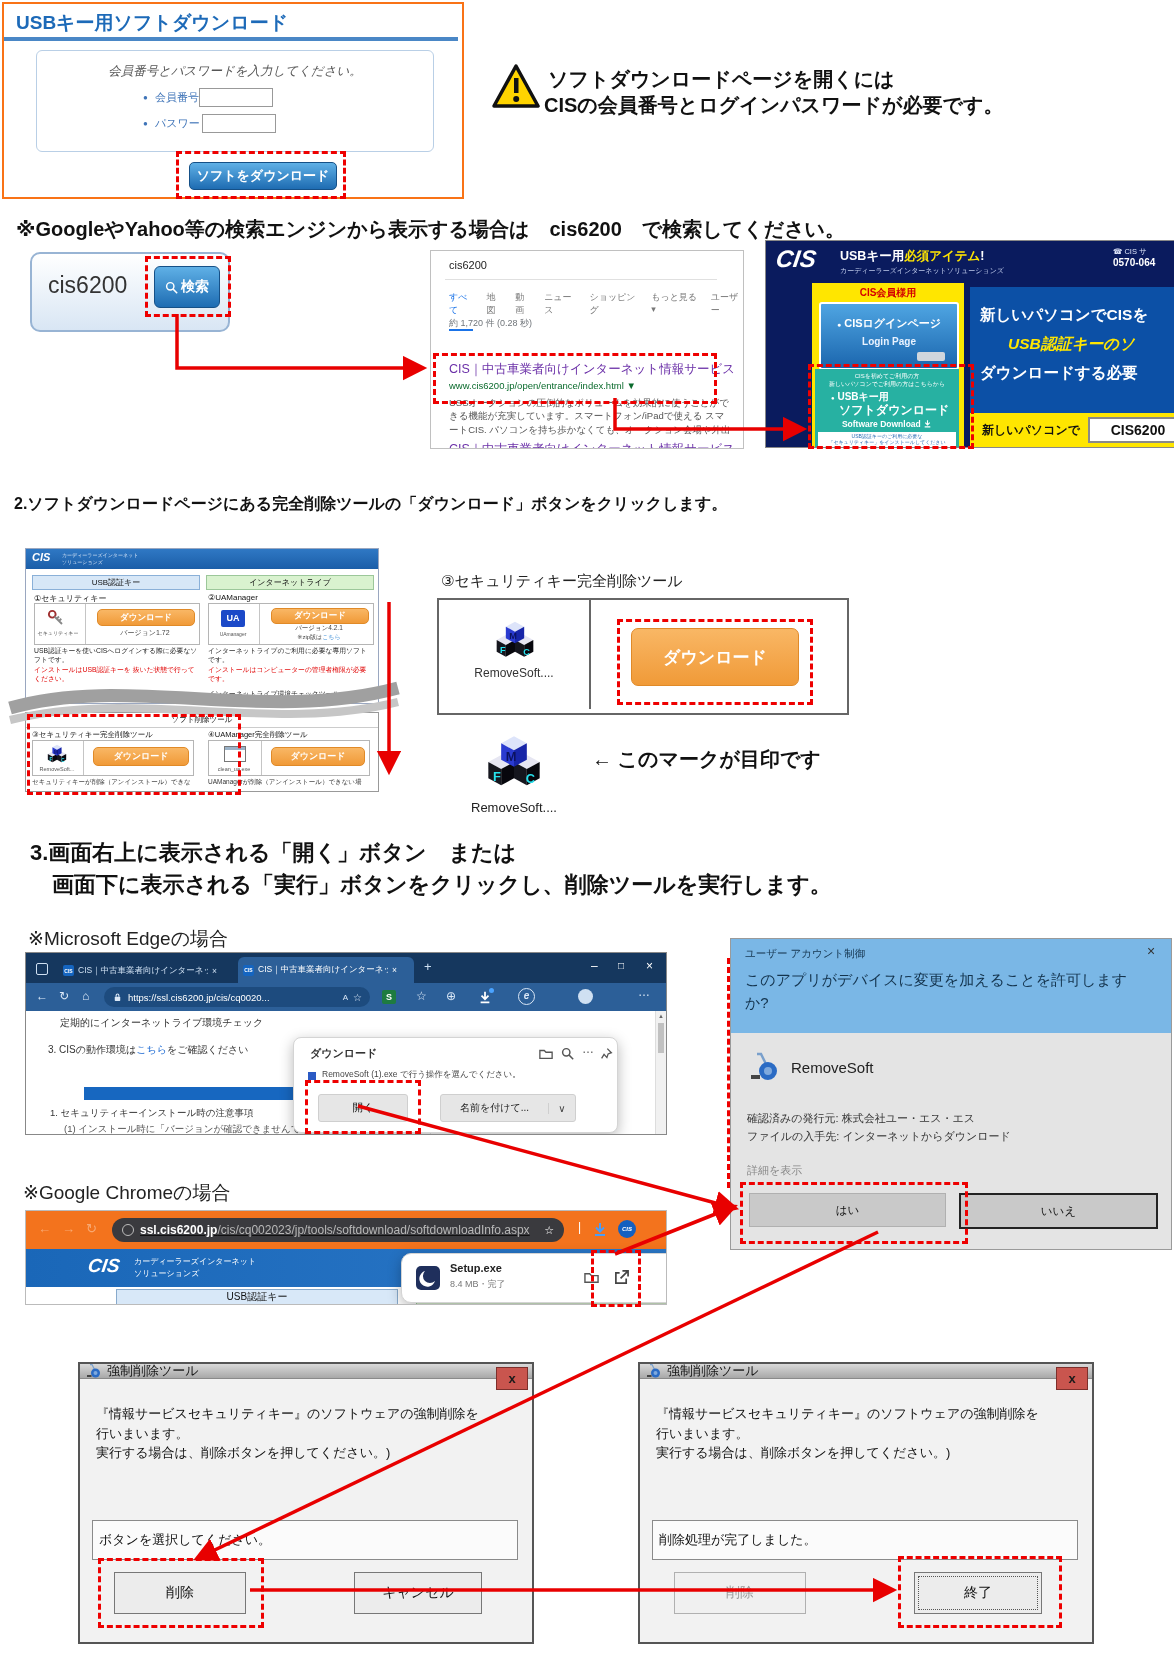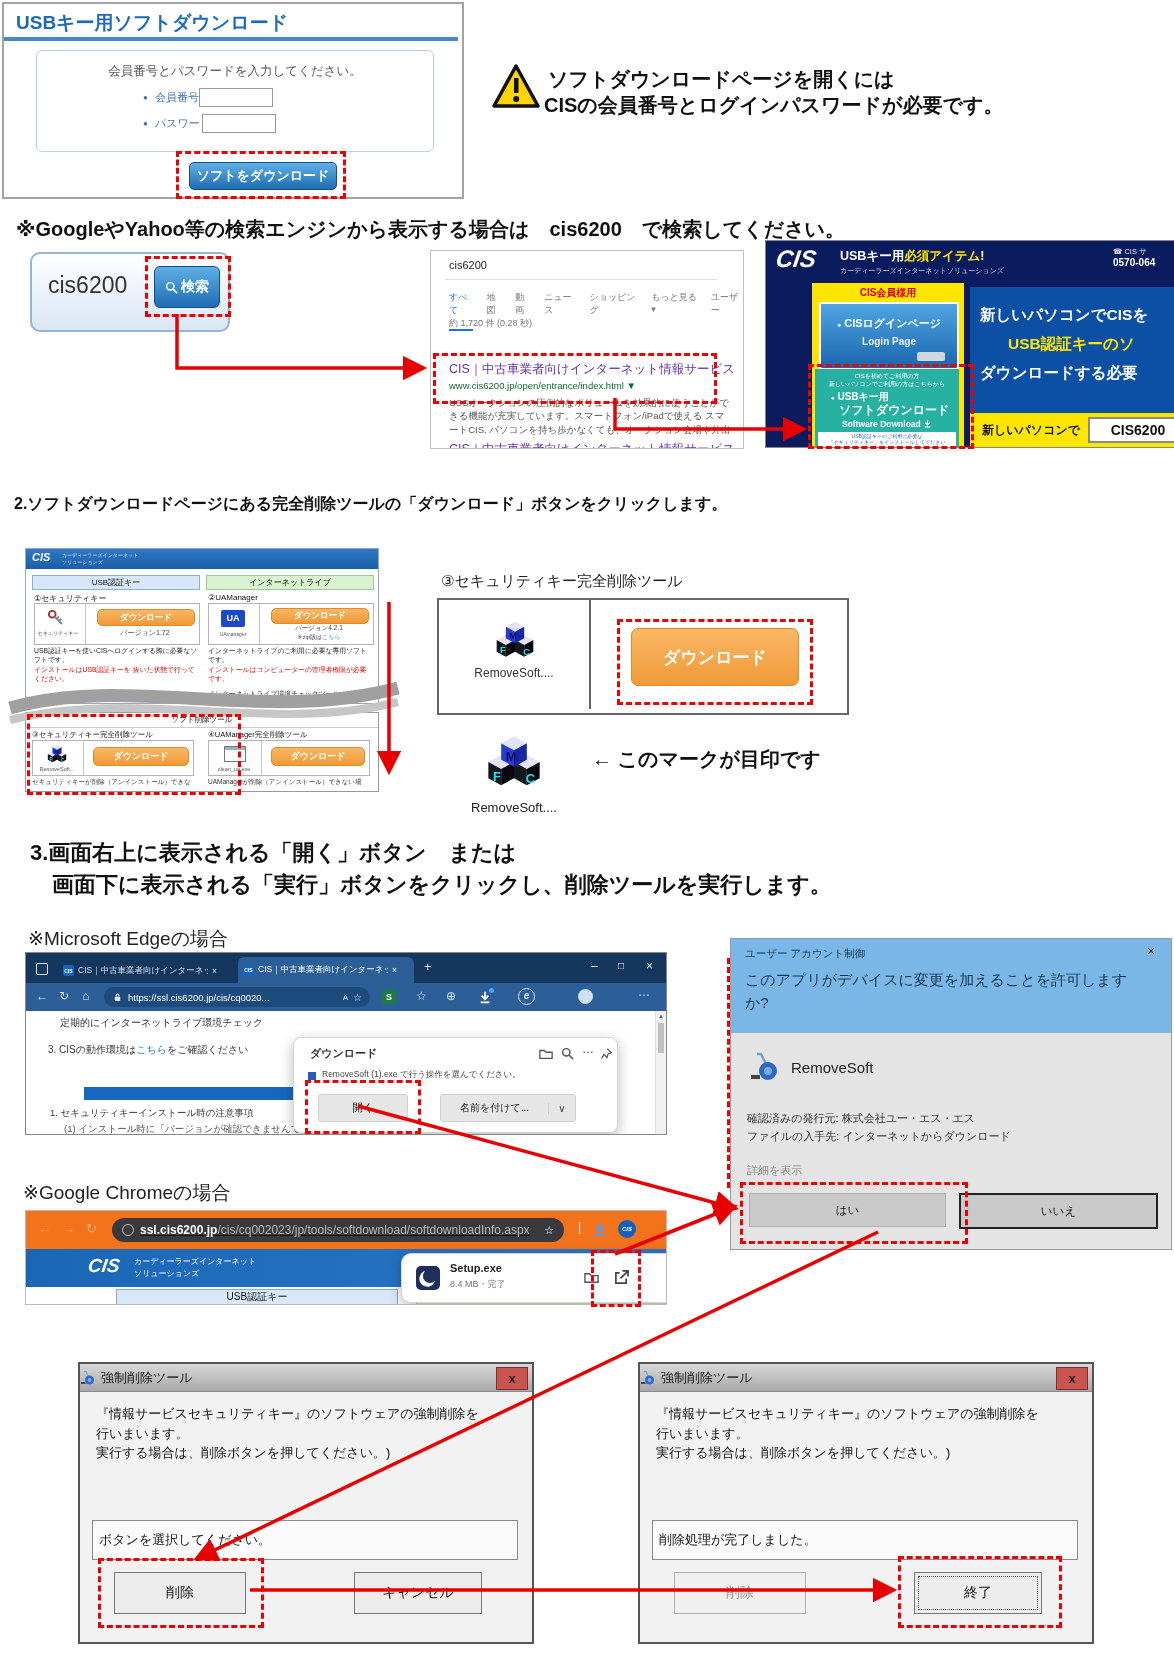--- a/index.html
+++ b/index.html
@@ -11,22 +11,22 @@
   .bold{font-weight:bold;}
   .shot{position:absolute;background:#fff;border:1px solid #aaa;}
   
   .obtn{position:absolute;background:linear-gradient(180deg,#f9b765,#f09a38);border:1px solid #e08a28;
         border-radius:5px;color:#fff;font-weight:bold;display:flex;align-items:center;justify-content:center;}
   .bbtn{position:absolute;background:linear-gradient(180deg,#5fb0e6,#1e6cb2);border:1px solid #155087;
         border-radius:5px;color:#fff;font-weight:bold;display:flex;align-items:center;justify-content:center;}
   .wbtn{position:absolute;background:#ececec;border:1px solid #777;display:flex;align-items:center;justify-content:center;color:#111;}
   
   .dlg{position:absolute;background:#f2f2f2;border:2px solid #555;}
-  .dlg-title{position:absolute;left:0;top:0;right:0;height:28px;background:linear-gradient(180deg,#d9d9d9,#a8a8a8);
-             border-bottom:1px solid #8a8a8a;display:flex;align-items:center;box-sizing:border-box;text-align:center;}
+  .dlg-title{position:absolute;left:0;top:0;right:0;height:15px;background:linear-gradient(180deg,#d9d9d9,#a8a8a8);
+             border-bottom:1px solid #8a8a8a;display:flex;align-items:center;padding-left:6px;box-sizing:border-box;text-align:center;}
   .dlg-x{position:absolute;right:4px;top:3px;width:30px;height:21px;background:#c9554e;border:1px solid #7d2f2b;
          color:#1a1a1a;font-weight:bold;font-size:13px;display:flex;align-items:center;justify-content:center;}
   .statusbox{position:absolute;background:#fbfbfb;border:1px solid #8a8a8a;display:flex;align-items:center;padding-left:6px;box-sizing:border-box;}
   
   .gtab-active{color:#1a73e8 !important;border-bottom:2px solid #1a73e8;padding-bottom:12px;}
   .fav{width:11px;height:11px;background:#1565c0;border-radius:2px;color:#fff;font-size:5px;font-weight:bold;
        display:inline-flex;align-items:center;justify-content:center;flex:none;}
   .cell{position:absolute;border:1px solid #b5b5b5;background:#fff;}
   .popupcard{position:absolute;background:#fff;border:1px solid #d4d4d4;border-radius:8px;
              box-shadow:0 4px 14px rgba(0,0,0,.28);z-index:12;}
@@ -118,25 +118,25 @@
 <div class="rdash" style="left:808px;top:364px;width:160px;height:79px"></div>
 <div class="rdash" style="left:27px;top:714px;width:208px;height:75px"></div>
 <div class="rdash" style="left:617px;top:619px;width:190px;height:80px"></div>
 <div class="rdash" style="left:305px;top:1080px;width:110px;height:48px"></div>
 <div class="rdash" style="left:740px;top:1182px;width:222px;height:56px"></div>
 <div class="rdash" style="left:591px;top:1250px;width:44px;height:51px"></div>
 <div class="rdash" style="left:98px;top:1558px;width:160px;height:64px"></div>
 <div class="rdash" style="left:898px;top:1556px;width:158px;height:66px"></div>
 <div class="rdashv" style="left:727px;top:958px;width:0;height:230px"></div>
 
-<div class="shot" style="left:2px;top:2px;width:458px;height:193px;border:2px solid #a3a3a3;">
+<div class="shot" style="left:2px;top:2px;width:458px;height:193px;border:2px solid #f97316;">
   <div class="abs bold" style="left:12px;top:6px;font-size:19px;color:#1d6ab8;">USBキー用ソフトダウンロード</div>
   <div class="abs" style="left:0;top:33px;width:454px;height:4px;background:#4a87c6;"></div>
   <div class="abs" style="left:32px;top:46px;width:396px;height:100px;border:1px solid #b9cfe6;border-radius:6px;">
-    <div class="abs" style="left:0;top:12px;width:100%;text-align:center;font-size:12.5px;color:#555;">会員番号とパスワードを入力してください。</div>
+    <div class="abs" style="left:0;top:12px;width:100%;text-align:center;font-size:12.5px;color:#555;font-style:italic;">会員番号とパスワードを入力してください。</div>
     <span class="abs" style="left:106px;top:42px;font-size:8px;color:#3f74b8;">●</span>
     <span class="abs" style="left:118px;top:39px;font-size:11px;color:#3f74b8;">会員番号</span>
     <input class="abs" style="left: 162px; top: 37px; width: 68px; height: 15px; border: 1px solid rgb(153, 153, 153);">
     <span class="abs" style="left:106px;top:68px;font-size:8px;color:#3f74b8;">●</span>
     <span class="abs" style="left:118px;top:65px;font-size:11px;color:#3f74b8;">パスワード</span>
     <input class="abs" style="left: 165px; top: 63px; width: 68px; height: 15px; border: 1px solid rgb(153, 153, 153);">
   </div>
   <div class="bbtn" style="left:185px;top:158px;width:146px;height:26px;font-size:13px;">ソフトをダウンロード</div>
 </div>
 
@@ -210,21 +210,21 @@
       </div>
       <div class="abs" style="left:3px;top:63px;width:138px;height:15px;background:#fff;">
         <div class="nowrap" style="text-align:center;font-size:5px;color:#2a6db5;padding-top:1px;">USB認証キーのご利用に必要な</div>
         <div class="nowrap" style="text-align:center;font-size:5px;color:#2a6db5;">「セキュリティキー」をインストールしてください</div>
       </div>
     </div>
   </div>
 
   <div class="abs" style="left:204px;top:46px;width:205px;height:126px;background:#0c50a6;">
     <div class="abs bold nowrap" style="left:10px;top:18px;font-size:15.5px;color:#fff;">新しいパソコンでCISを</div>
-    <div class="abs bold nowrap" style="left:38px;top:47px;font-size:15.5px;color:#ffe600;">USB認証キーのソ</div>
+    <div class="abs bold nowrap" style="left:38px;top:47px;font-size:15.5px;color:#ffe600;font-style:italic;">USB認証キーのソ</div>
     <div class="abs bold nowrap" style="left:10px;top:76px;font-size:15.5px;color:#fff;">ダウンロードする必要</div>
   </div>
   <div class="abs" style="left:204px;top:172px;width:205px;height:34px;background:#ffe600;">
     <div class="abs bold nowrap" style="left:12px;top:9px;font-size:12px;color:#111;">新しいパソコンで</div>
     <div class="abs bold" style="left:118px;top:4px;width:96px;height:22px;background:#fff;border:2px solid #8a8a8a;text-align:center;line-height:22px;font-size:14px;color:#111;">CIS6200</div>
   </div>
 </div>
 
 <div class="abs bold" style="left:14px;top:494px;font-size:16px;">2.ソフトダウンロードページにある完全削除ツールの「ダウンロード」ボタンをクリックします。</div>
 

